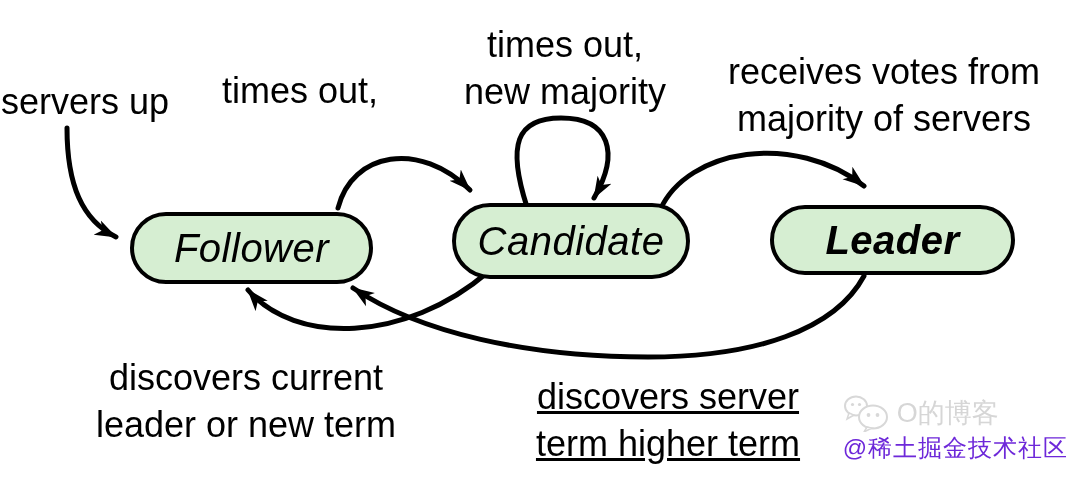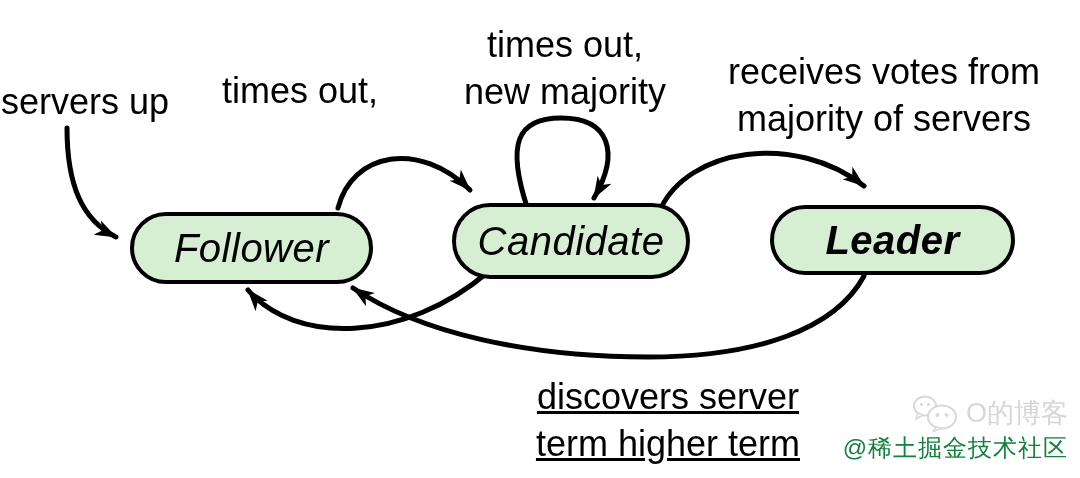--- a/index.html
+++ b/index.html
@@ -52,28 +52,27 @@
   .watermark {
     position: absolute;
     right: 12px;
     bottom: 14px;
     text-align: right;
     user-select: none;
   }
   .wm-line1 {
     display: flex;
     align-items: center;
-    justify-content: flex-end;
     gap: 6px;
     color: #d6d6d6;
     font-size: 27px;
     text-shadow: 1px 1px 0 #ffffff;
   }
   .wm-line2 {
-    color: #15803d;
+    color: #6d28d9;
     font-size: 24px;
     letter-spacing: 1px;
     text-shadow: 1px 1px 0 #ffffff;
     margin-top: 0px;
   }
 </style>
 </head>
 <body>
 
 <div class="canvas">
@@ -115,20 +114,24 @@
     <div>times out,</div>
   </div>
   <div class="edge-label lbl-times-out-new">
     <div>times out,</div>
     <div>new majority</div>
   </div>
   <div class="edge-label lbl-receives-votes">
     <div>receives votes from</div>
     <div>majority of servers</div>
   </div>
+  <div class="edge-label lbl-discovers-leader">
+    <div>discovers current</div>
+    <div>leader or new term</div>
+  </div>
   <div class="edge-label lbl-discovers-term">
     <div>discovers server</div>
     <div>term higher term</div>
   </div>
 
   <div class="watermark">
     <div class="wm-line1">
       <span style="display:inline-flex;">
         <svg width="48" height="38" viewBox="0 0 48 38" xmlns="http://www.w3.org/2000/svg">
 

